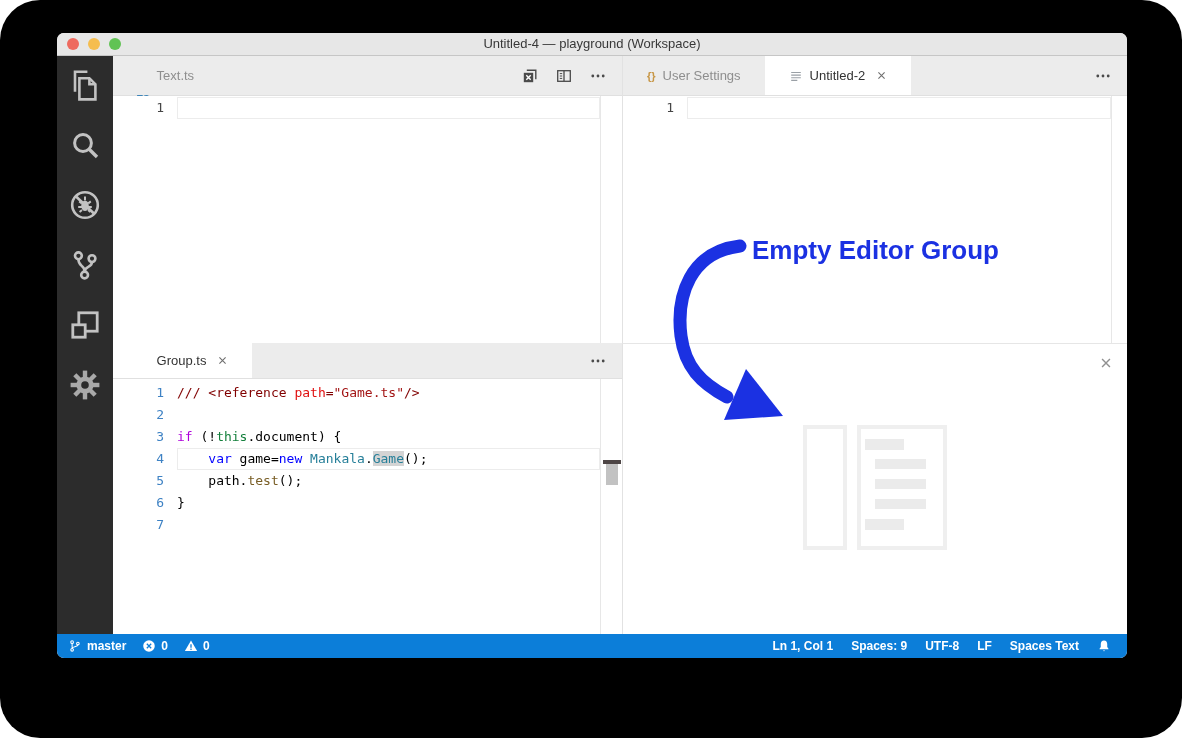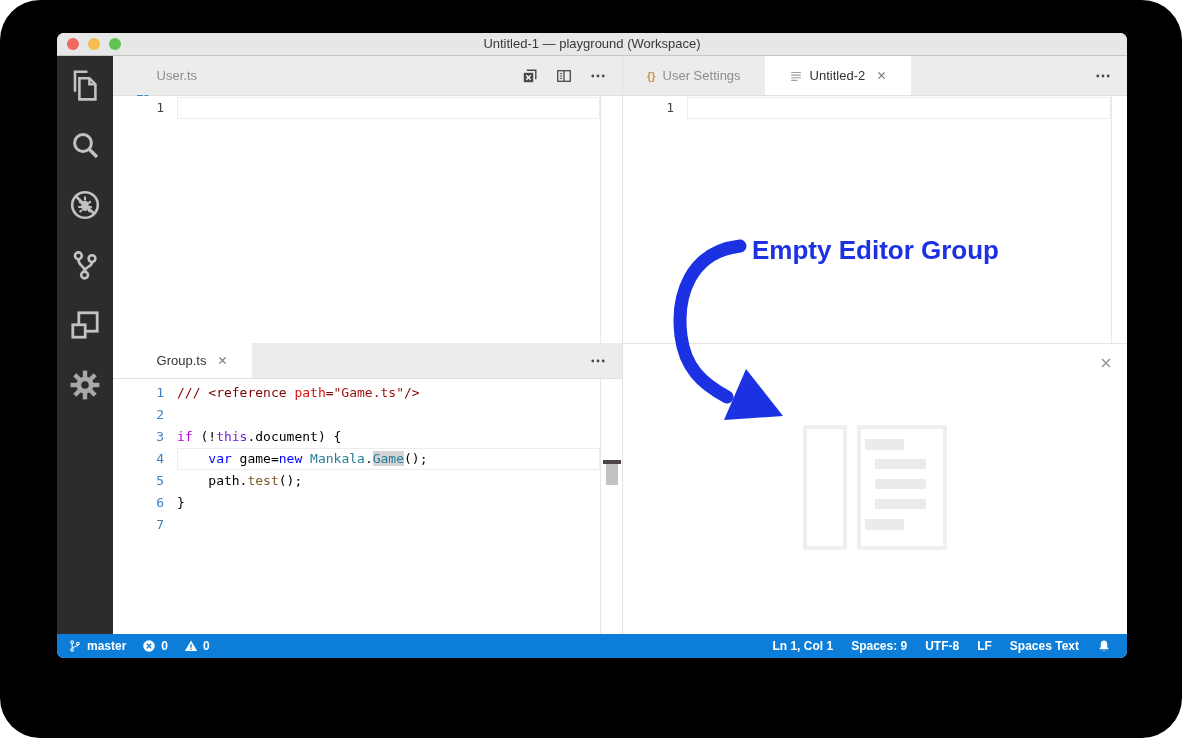--- a/index.html
+++ b/index.html
@@ -84,21 +84,21 @@
 
 <div id="canvas">
   <div id="window">
 
     <div class="titlebar">
       <div class="lights">
         <span class="light" id="light-close" style="background: rgb(238, 106, 95);"></span>
         <span class="light" id="light-min" style="background: rgb(245, 189, 79);"></span>
         <span class="light" id="light-zoom" style="background: rgb(97, 195, 84);"></span>
       </div>
-      <div class="win-title">Untitled-1 — playground (Workspace)</div>
+      <div class="win-title">Untitled-4 — playground (Workspace)</div>
     </div>
 
     <div class="activitybar">
       <div style="display:contents"><div class="ab-item"><span class="i"><svg viewBox="0 0 16 16" fill="none" stroke="currentColor" stroke-width="1.3">
                 <path d="M5.2 4.6h5l3 3v7.6H5.2z"></path>
                 <path d="M10.2 4.6v3h3"></path>
                 <path d="M3 11.4V1.4h6.2"></path>
               </svg></span></div><div class="ab-item"><span class="i"><svg viewBox="0 0 16 16" fill="none" stroke="currentColor">
                 <circle cx="7" cy="7" r="4.2" stroke-width="1.5"></circle>
                 <line x1="10.1" y1="10.1" x2="14" y2="14" stroke-width="1.7"></line>
@@ -128,21 +128,21 @@
               </svg></span></div></div>
     </div>
 
     <div class="editors">
 
       <div class="group" id="g-tl">
         <div class="tabbar">
           <div class="tabs">
               <div class="tab">
                 <span class="ts-badge">TS</span>
-                <span>User.ts</span>
+                <span>Text.ts</span>
               </div>
             </div>
           <div class="tab-actions">
               <span class="i action">
                 <svg viewBox="0 0 16 16">
                   <path d="M4.8 2.2h9v9" fill="none" stroke="#4a4a4a" stroke-width="1.4"></path>
                   <rect x="1.8" y="4.8" width="9.4" height="9.4" fill="#4a4a4a"></rect>
                   <path d="M4.3 7.3l4.4 4.4M8.7 7.3l-4.4 4.4" stroke="#fff" stroke-width="1.4"></path>
                 </svg>
               </span>
@@ -200,21 +200,21 @@
               <div class="code-row">
                 <span class="gutter" style="color: rgb(62, 130, 196);">1</span>
                 <span class="code"><span style="color: rgb(128, 0, 0);">/// &lt;reference </span><span style="color: rgb(224, 16, 16);">path</span><span style="color: rgb(128, 0, 0);">=</span><span style="color: rgb(163, 21, 21);">"Game.ts"</span><span style="color: rgb(128, 0, 0);">/&gt;</span></span>
               </div>
               <div class="code-row">
                 <span class="gutter" style="color: rgb(62, 130, 196);">2</span>
                 <span class="code"></span>
               </div>
               <div class="code-row">
                 <span class="gutter" style="color: rgb(62, 130, 196);">3</span>
-                <span class="code"><span style="color: rgb(175, 0, 219);">if</span><span style="color: rgb(0, 0, 0);"> (!</span><span style="color: #6d28d9;">this</span><span style="color: rgb(0, 0, 0);">.document) {</span></span>
+                <span class="code"><span style="color: rgb(175, 0, 219);">if</span><span style="color: rgb(0, 0, 0);"> (!</span><span style="color: #15803d;">this</span><span style="color: rgb(0, 0, 0);">.document) {</span></span>
               </div>
               <div class="code-row">
                 <span class="gutter" style="color: rgb(62, 130, 196);">4</span>
                 <span class="code"><span style="color: rgb(0, 0, 0);">    </span><span style="color: rgb(0, 0, 255);">var</span><span style="color: rgb(0, 0, 0);"> game=</span><span style="color: rgb(0, 0, 255);">new</span><span style="color: rgb(0, 0, 0);"> </span><span style="color: rgb(38, 127, 153);">Mankala</span><span style="color: rgb(0, 0, 0);">.</span><span class="hl" style="color: rgb(38, 127, 153);">Game</span><span style="color: rgb(0, 0, 0);">();</span></span>
                 <span class="current-line-box clb-l"></span>
               </div>
               <div class="code-row">
                 <span class="gutter" style="color: rgb(62, 130, 196);">5</span>
                 <span class="code"><span style="color: rgb(0, 0, 0);">    path.</span><span style="color: rgb(121, 94, 38);">test</span><span style="color: rgb(0, 0, 0);">();</span></span>
               </div>

